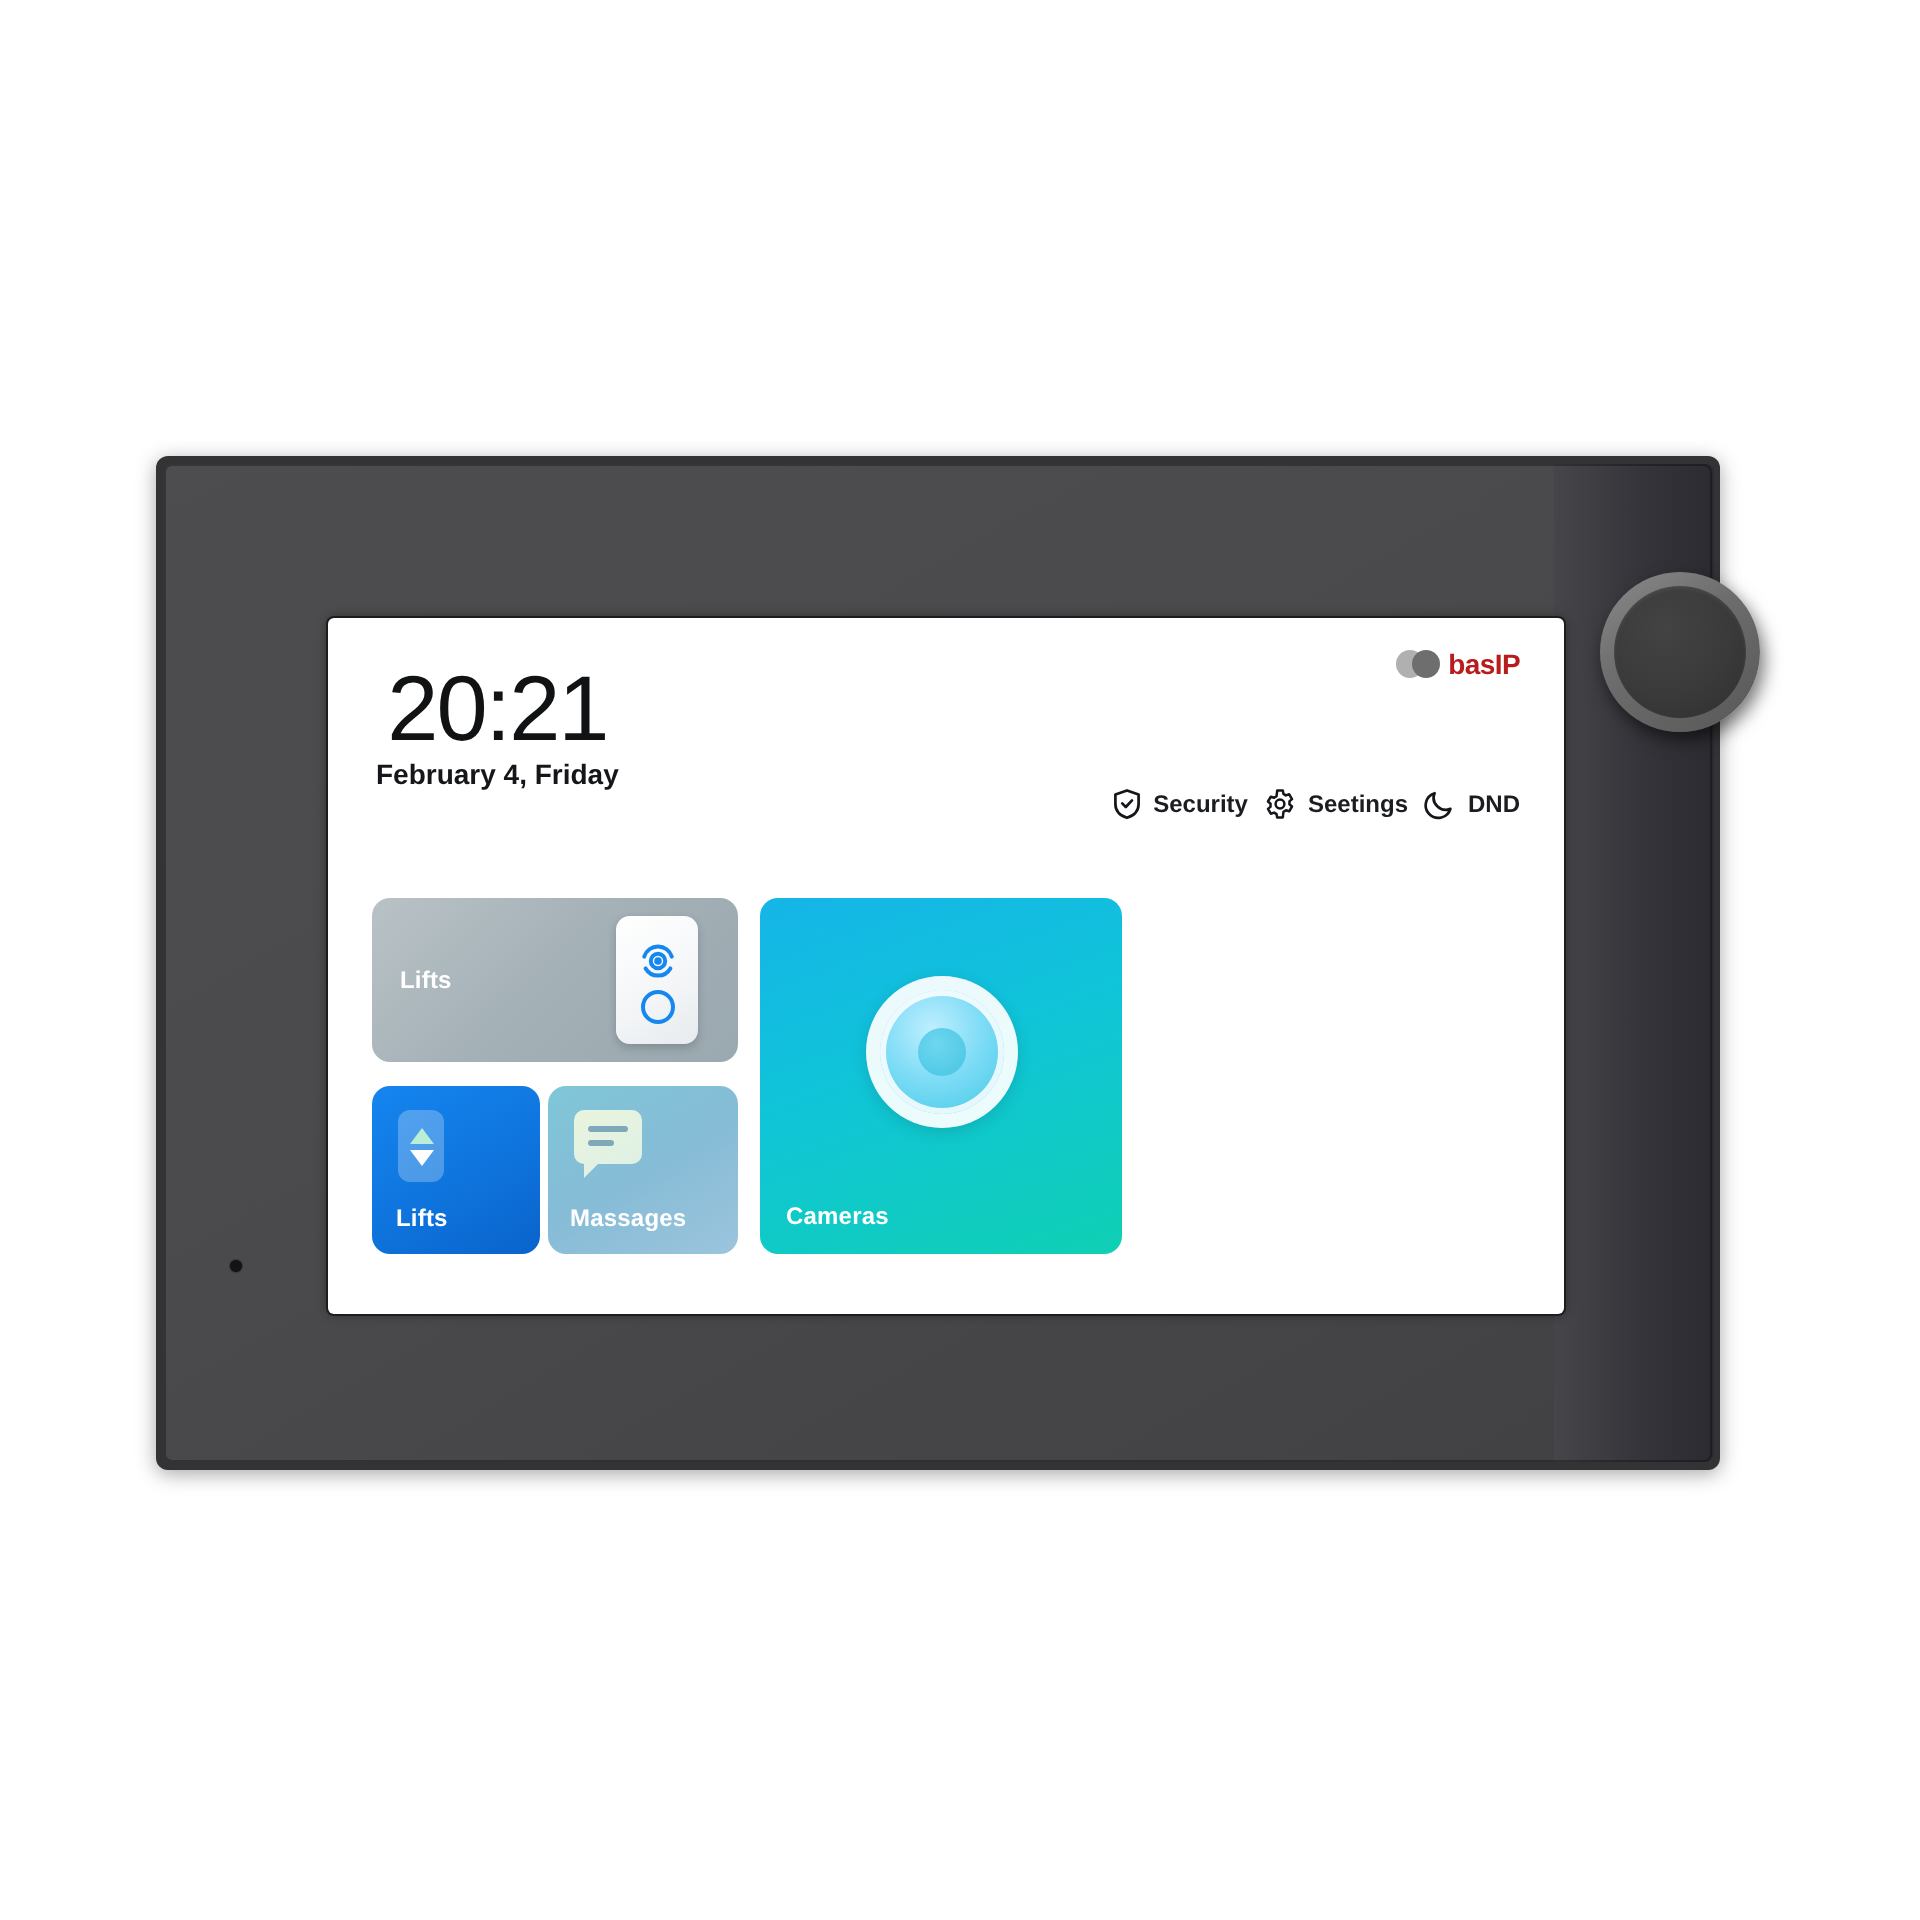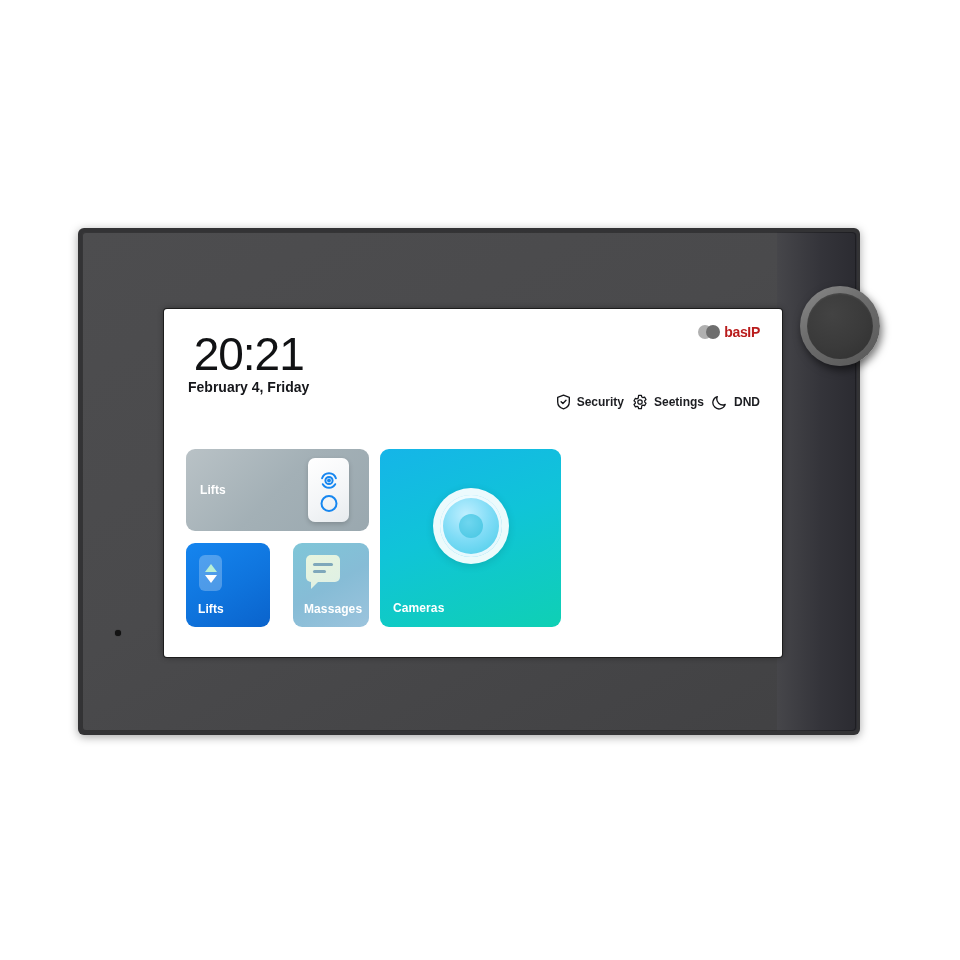--- a/index.html
+++ b/index.html
@@ -253,21 +253,21 @@
     border-left: 6px solid transparent;
     border-right: 6px solid transparent;
     border-top: 8px solid #ffffff;
   }
 
   
   .tile-massages {
     grid-column: 1 / span 1;
     grid-row: 2 / span 1;
     justify-self: end;
-    width: 76px;
+    width: 95px;
     background: linear-gradient(150deg, #7fc6d8 0%, #86bcd6 50%, #9cc4dd 100%);
   }
   .tile-massages .tile-label { left: 11px; bottom: 11px; }
   .bubble {
     position: absolute;
     left: 13px; top: 12px;
     width: 34px; height: 27px;
     border-radius: 5px;
     background: linear-gradient(150deg, #e8f5de 0%, #dff0e4 100%);
   }

